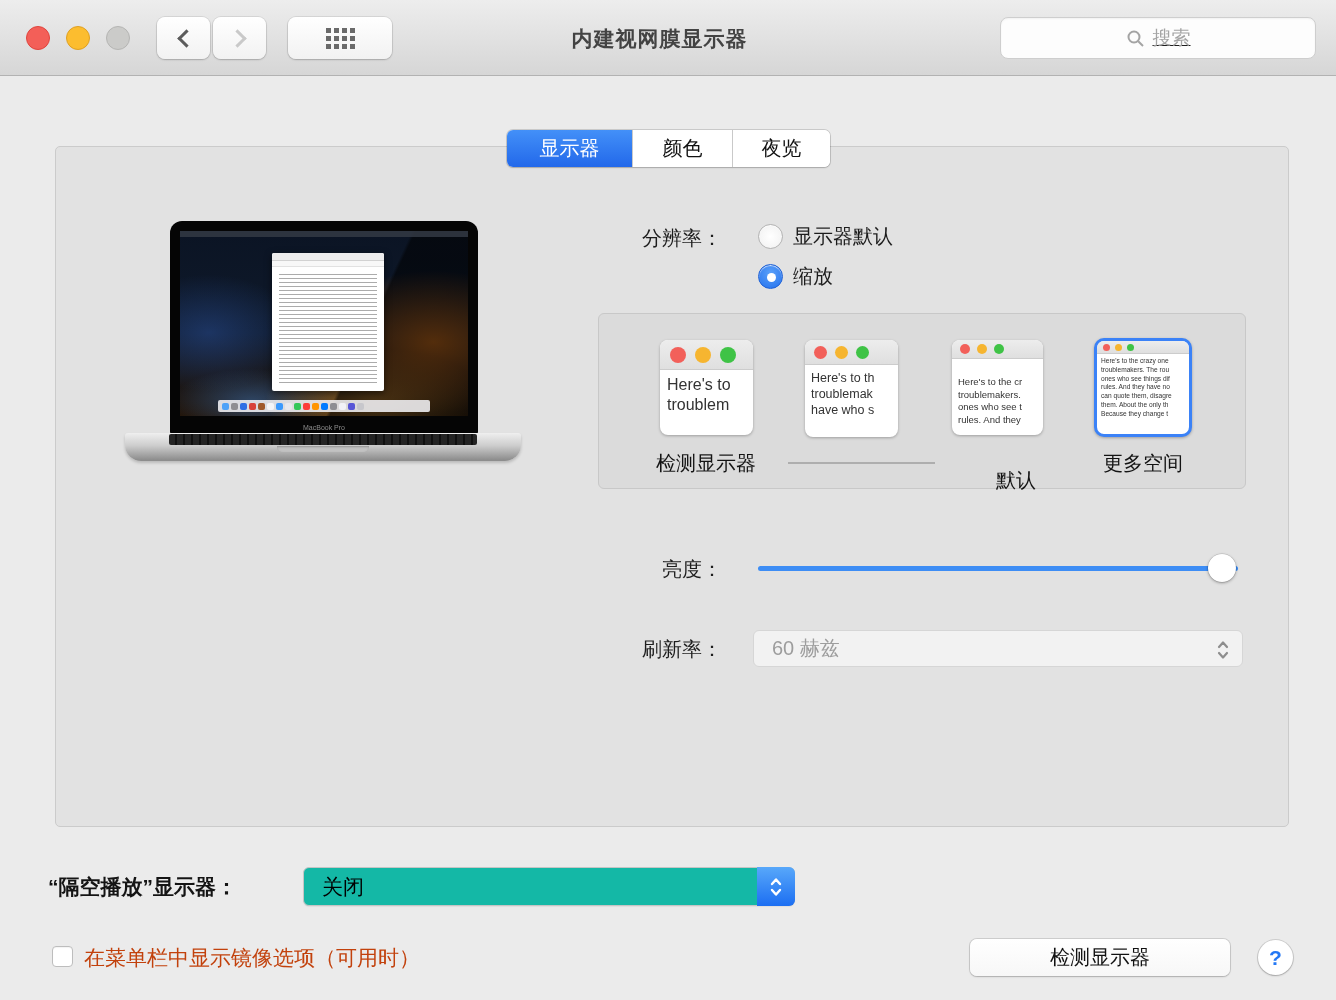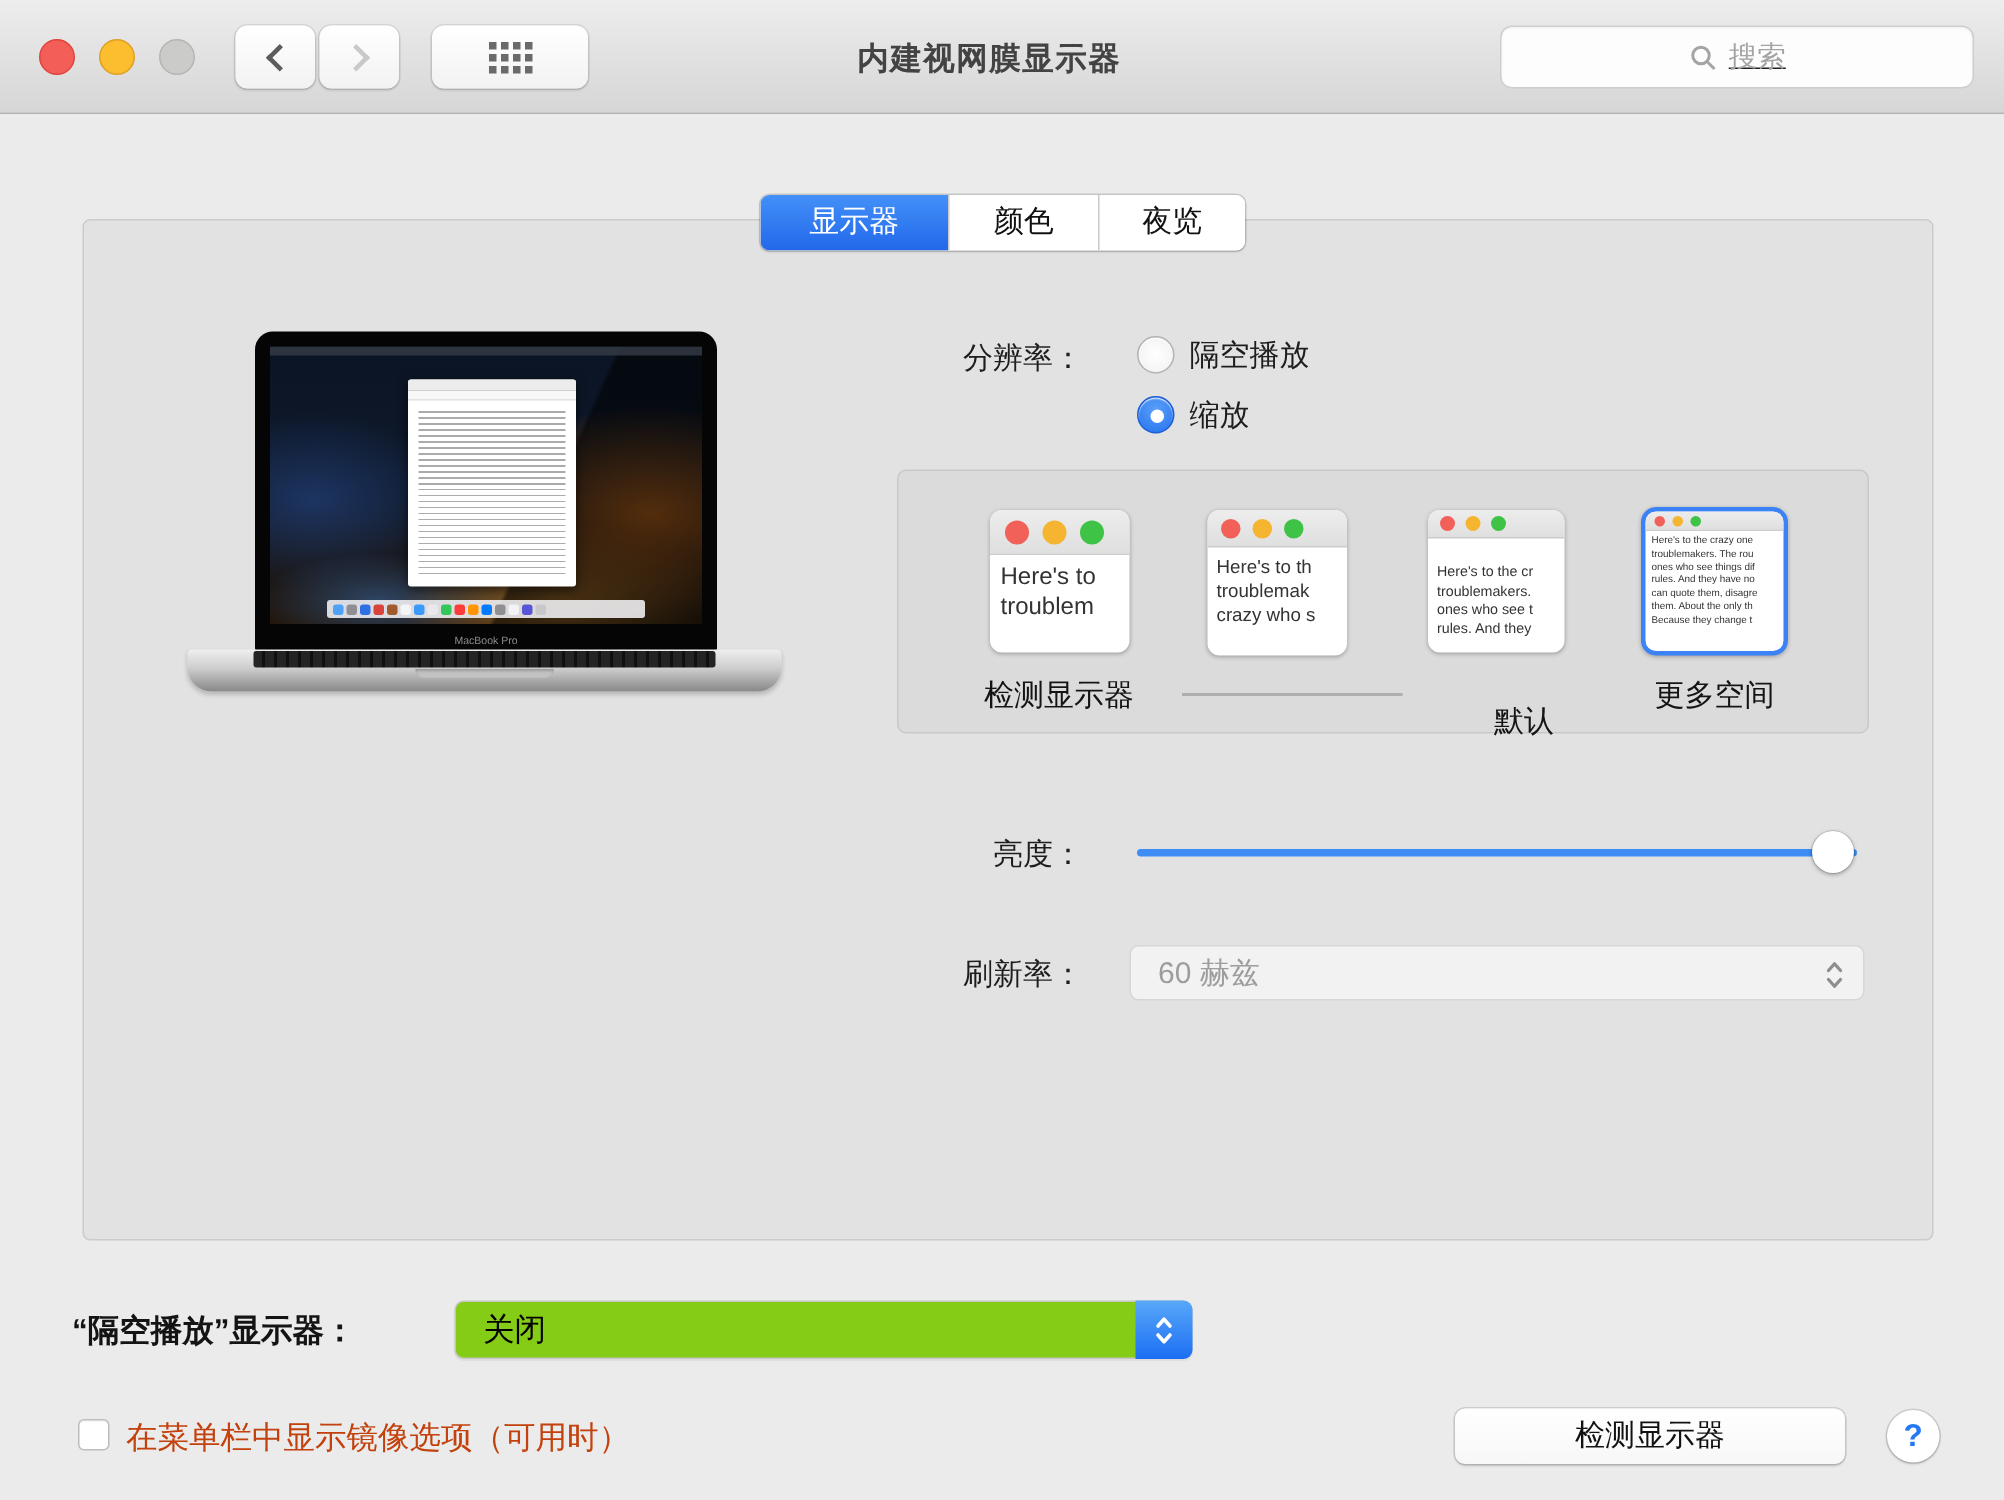--- a/index.html
+++ b/index.html
@@ -115,21 +115,21 @@
   
   .lbl-refresh { left:590px; top:636px; width:132px; }
   .popup-disabled { position:absolute; left:753px; top:630px; width:490px; height:37px;
       background:#f2f2f2; border:1px solid #d6d6d6; border-radius:6px;
       display:flex; align-items:center; }
   .popup-disabled .val { font-size:20px; color:#9d9d9d; padding-left:18px; }
   .popup-disabled svg { position:absolute; right:12px; top:8px; }
   
   .lbl-airplay { position:absolute; left:48px; top:873px; font-size:21px; font-weight:700; color:#141414; }
   .popup { position:absolute; left:303px; top:867px; width:492px; height:39px;
-      background:#84cc16; border:1px solid #c5c5c5; border-radius:6px;
+      background:#14b8a6; border:1px solid #c5c5c5; border-radius:6px;
       box-shadow:0 1px 1px rgba(0,0,0,0.06); }
   .popup .val { font-size:21px; color:#000; line-height:37px; padding-left:18px; }
   .popup .cap { position:absolute; right:-1px; top:-1px; width:38px; height:39px;
       border-radius:0 6px 6px 0; background:linear-gradient(#58a8fa,#1c6ef2);
       display:flex; align-items:center; justify-content:center; }
   
   .checkbox { position:absolute; left:52px; top:946px; width:21px; height:21px;
       background:#fff; border:1px solid #bdbdbd; border-radius:4px;
       box-shadow:inset 0 1px 1px rgba(0,0,0,0.05); }
   .lbl-check { position:absolute; left:84px; top:944px; font-size:21px; color:#c2410c; }
@@ -255,21 +255,21 @@
   </div>
   <div class="lbody">
     <div class="keys"></div>
     <div class="notch"></div>
   </div>
 </div>
 
 <div class="label lbl-res">分辨率：</div>
 <div class="radio-row r0">
   <span class="radio"></span>
-  <span class="rlabel">隔空播放</span>
+  <span class="rlabel">显示器默认</span>
 </div>
 <div class="radio-row r1">
   <span class="radio sel"></span>
   <span class="rlabel">缩放</span>
 </div>
 
 <div class="scaledpanel"></div>
 
 <div class="thumb t1">
   <div class="tbar">
@@ -281,21 +281,21 @@
 troublem</div>
 </div>
 <div class="thumb t2">
   <div class="tbar">
       <span class="dot r"></span>
       <span class="dot y"></span>
       <span class="dot g"></span>
     </div>
   <div class="txt" style="white-space: pre-line;">Here's to th
 troublemak
-crazy who s</div>
+have who s</div>
 </div>
 <div class="thumb t3">
   <div class="tbar">
       <span class="dot r"></span>
       <span class="dot y"></span>
       <span class="dot g"></span>
     </div>
   <div class="txt" style="white-space: pre-line;">Here's to the cr
 troublemakers.
 ones who see t

